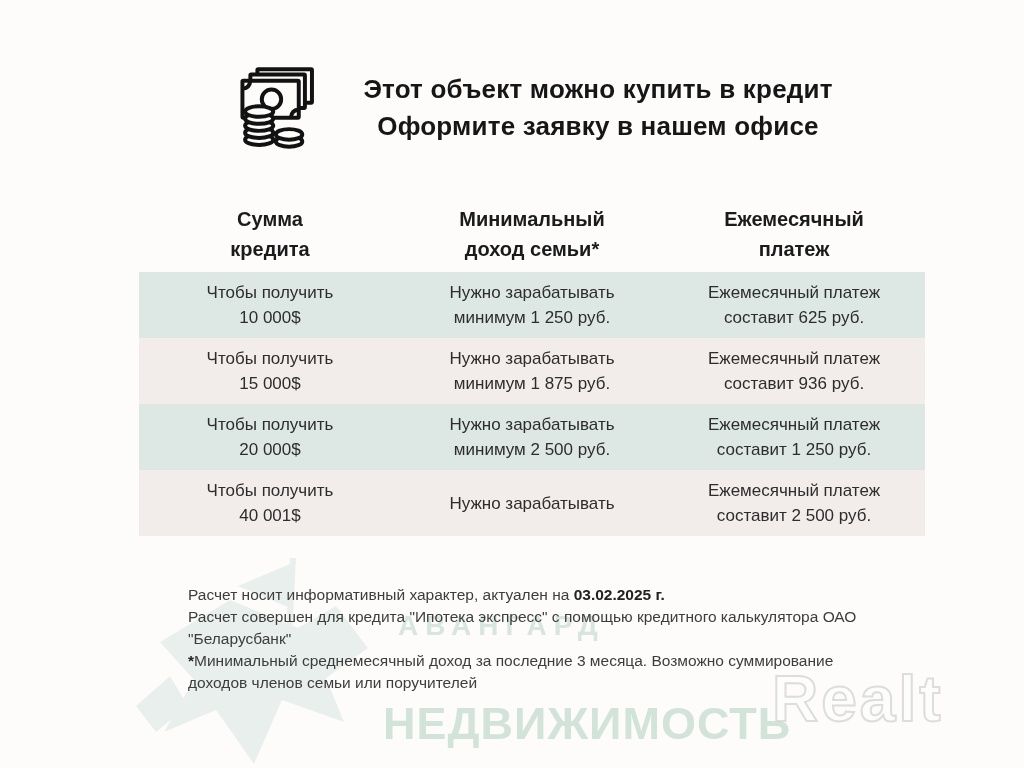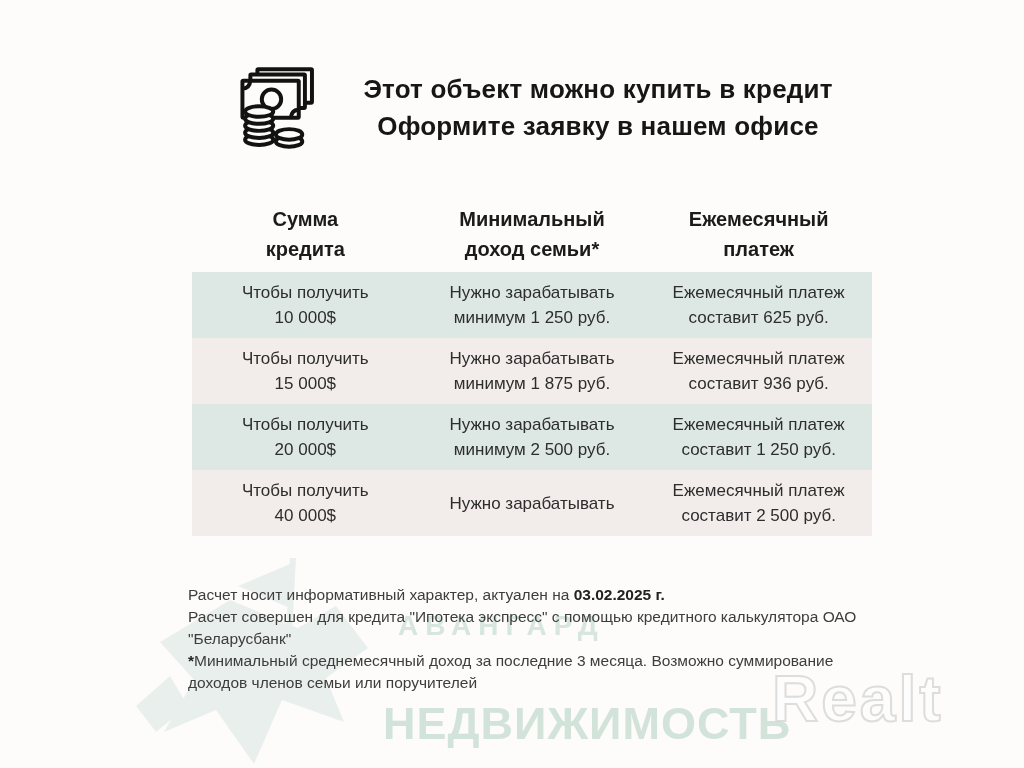--- a/index.html
+++ b/index.html
@@ -52,21 +52,21 @@
   .titles {
     text-align: center;
     font-size: 26px;
     font-weight: bold;
     color: #161616;
     line-height: 37px;
     letter-spacing: 0.2px;
   }
 
   .table {
-    width: 680px;
+    width: 786px;
     margin: 52px auto 0 auto;
   }
   .thead {
     display: grid;
     grid-template-columns: 1fr 1fr 1fr;
     text-align: center;
     font-size: 20px;
     font-weight: bold;
     color: #1b1b1b;
     line-height: 30px;
@@ -199,21 +199,21 @@
         </div>
         <div class="cell">
           <div>Ежемесячный платеж</div>
           <div>составит 1 250 руб.</div>
         </div>
       </div>
 
       <div class="trow pink">
         <div class="cell">
           <div>Чтобы получить</div>
-          <div>40 000$</div>
+          <div>40 001$</div>
         </div>
         <div class="cell">
           <div>Нужно зарабатывать</div>
         </div>
         <div class="cell">
           <div>Ежемесячный платеж</div>
           <div>составит 2 500 руб.</div>
         </div>
       </div>
     </div>

